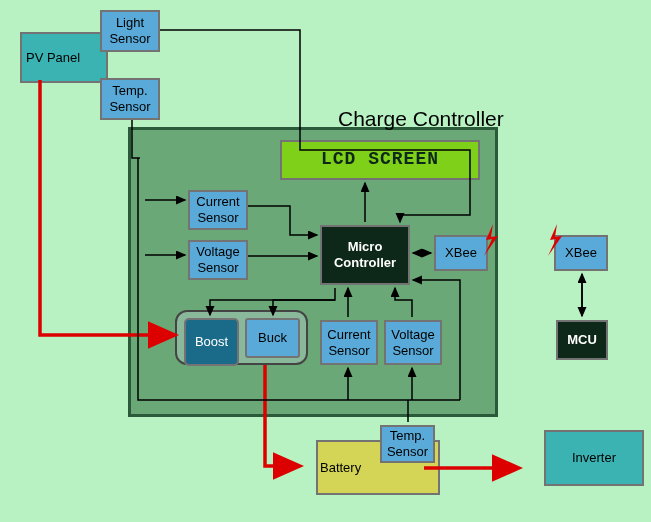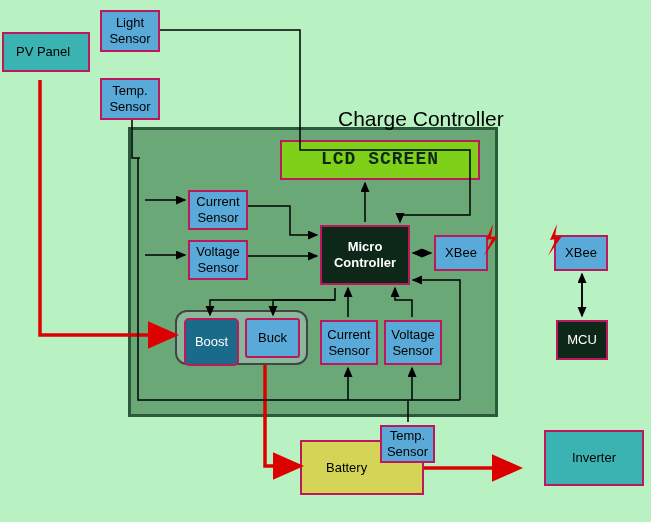--- a/index.html
+++ b/index.html
@@ -1,60 +1,60 @@
 <!DOCTYPE html>
 <html><head>
 <meta charset="utf-8">
 <style>
   *{box-sizing:border-box;margin:0;padding:0;font-family:Arial,sans-serif}
   body{background:#b9f2c2;width:651px;height:522px;position:relative;overflow:hidden}
-  .box{position:absolute;border:2px solid #be185d;display:flex;align-items:center;justify-content:center;text-align:center;font-size:13px;line-height:1.2}
+  .box{position:absolute;border:2px solid #737373;display:flex;align-items:center;justify-content:center;text-align:center;font-size:13px;line-height:1.2}
   .teal{background:#3cb3b3}
   .blue{background:#5aaad9}
   .dark{background:#0d2818;color:#fff}
   .lcdbox{background:#7fd019;color:#0d2818;font-family:'Courier New',monospace;font-weight:bold;font-size:18px;letter-spacing:1px}
   .darkblue{background:#1a6b8a;color:#fff}
   .yellow{background:#d4d456}
   .controller{background:#6ba877;border:3px solid #2a5a3a}
   .conv{background:#8ab89a;border:2px solid #444;border-radius:12px}
   svg{position:absolute;top:0;left:0;pointer-events:none}
 </style>
 </head>
 <body>
 
-<div class="box teal" style="left:2px;top:32px;width:88px;height:40px;justify-content:flex-start;padding-left:12px">PV Panel</div>
+<div class="box teal" style="left:20px;top:32px;width:88px;height:51px;justify-content:flex-start;padding-left:4px">PV Panel</div>
 <div class="box blue" style="left:100px;top:10px;width:60px;height:42px">Light Sensor</div>
 <div class="box blue" style="left:100px;top:78px;width:60px;height:42px">Temp. Sensor</div>
 
 <div class="box controller" style="left:128px;top:127px;width:370px;height:290px"></div>
 <div style="position:absolute;left:338px;top:107px;font-weight:normal;font-size:21px">Charge Controller</div>
 
 <div class="box dark" style="left:280px;top:140px;width:200px;height:40px;">
   <div class="lcdbox" style="width:100%;height:100%;display:flex;align-items:center;justify-content:center;border:none">LCD SCREEN</div>
 </div>
 
 <div class="box blue" style="left:188px;top:190px;width:60px;height:40px">Current Sensor</div>
 <div class="box blue" style="left:188px;top:240px;width:60px;height:40px">Voltage Sensor</div>
 
 <div class="box dark" style="left:320px;top:225px;width:90px;height:60px;font-weight:bold">Micro Controller</div>
 
 <div class="box blue" style="left:434px;top:235px;width:54px;height:36px">XBee</div>
 
 <div class="box blue" style="left:554px;top:235px;width:54px;height:36px">XBee</div>
 
-<div class="box dark" style="left:556px;top:320px;width:52px;height:40px;font-weight:normal">MCU</div>
+<div class="box dark" style="left:556px;top:320px;width:52px;height:40px;font-weight:bold">MCU</div>
 
 <div class="box conv" style="left:175px;top:310px;width:133px;height:55px"></div>
 <div class="box darkblue" style="left:184px;top:318px;width:55px;height:48px;border-radius:5px">Boost</div>
 <div class="box blue" style="left:245px;top:318px;width:55px;height:40px;border-radius:3px">Buck</div>
 
 <div class="box blue" style="left:320px;top:320px;width:58px;height:45px">Current Sensor</div>
 <div class="box blue" style="left:384px;top:320px;width:58px;height:45px">Voltage Sensor</div>
 
-<div class="box yellow" style="left:300px;top:440px;width:124px;height:55px;justify-content:flex-start;padding-left:24px">Battery</div>
+<div class="box yellow" style="left:316px;top:440px;width:124px;height:55px;justify-content:flex-start;padding-left:2px">Battery</div>
 <div class="box blue" style="left:380px;top:425px;width:55px;height:38px">Temp. Sensor</div>
 
 <div class="box teal" style="left:544px;top:430px;width:100px;height:56px">Inverter</div>
 
 <svg width="651" height="522">
   <defs>
     <marker id="arr" markerWidth="8" markerHeight="8" refX="6" refY="3" orient="auto">
         <path d="M0,0 L7,3 L0,6 Z" fill="#000"></path>
       </marker>
     <marker id="arrR" markerWidth="10" markerHeight="10" refX="7" refY="4" orient="auto">

